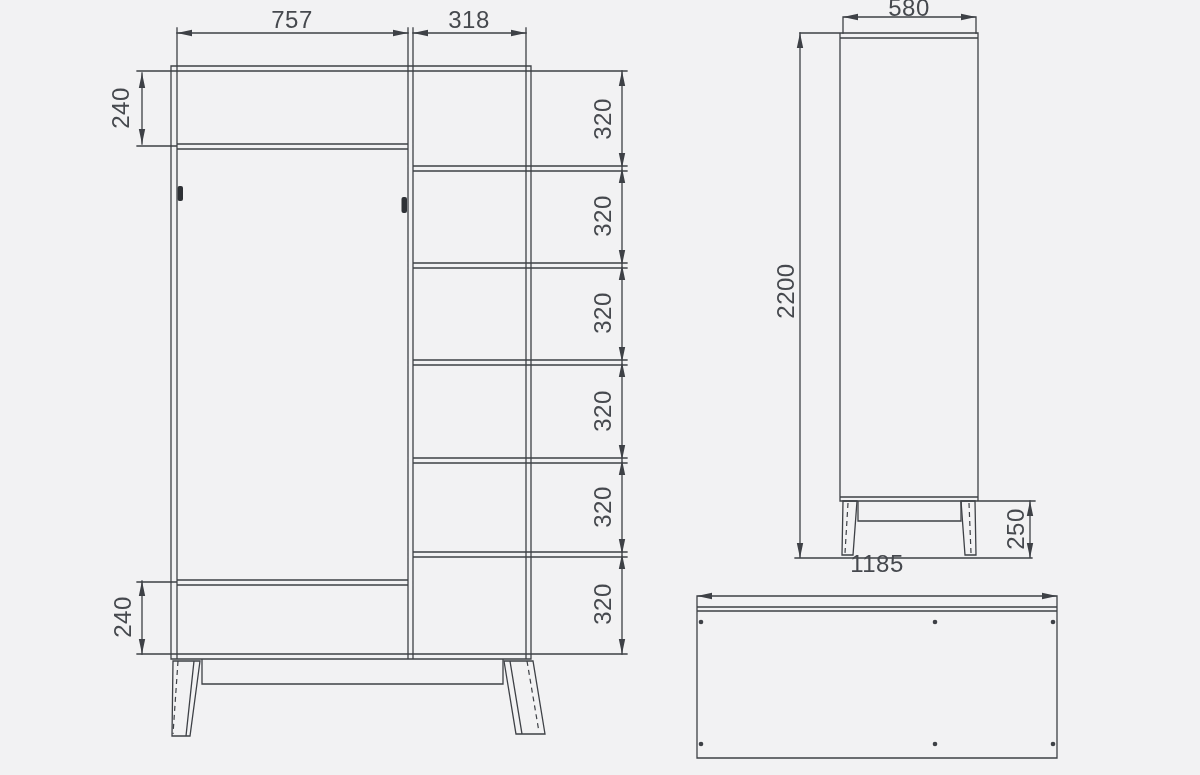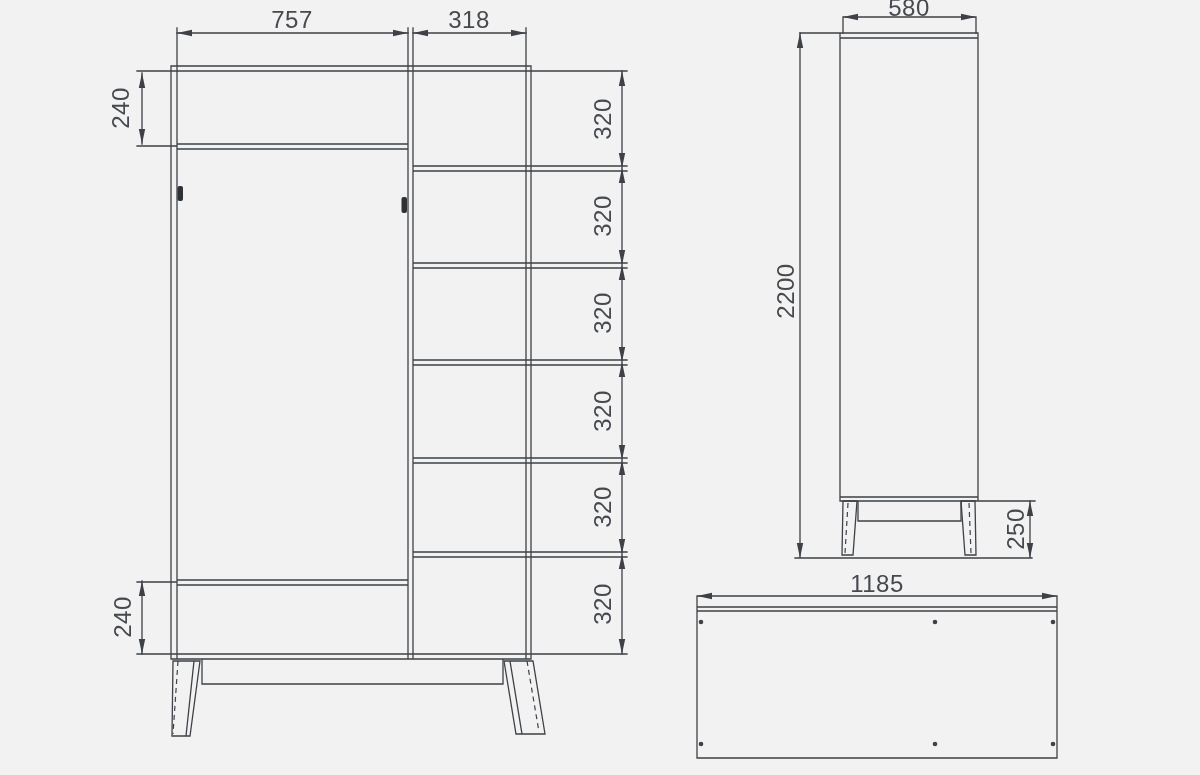--- a/index.html
+++ b/index.html
@@ -129,14 +129,14 @@
   <div class="dim rot" style="left:603px;top:216px;">320</div>
   <div class="dim rot" style="left:603px;top:313px;">320</div>
   <div class="dim rot" style="left:603px;top:411px;">320</div>
   <div class="dim rot" style="left:603px;top:507px;">320</div>
   <div class="dim rot" style="left:603px;top:604px;">320</div>
 
   <div class="dim" style="left:909px;top:8px;">580</div>
   <div class="dim rot" style="left:786px;top:291px;">2200</div>
   <div class="dim rot" style="left:1016px;top:529px;">250</div>
 
-  <div class="dim" style="left:877px;top:584px;">1185</div>
+  <div class="dim" style="left:877px;top:564px;">1185</div>
 </div>
 
 </body></html>

